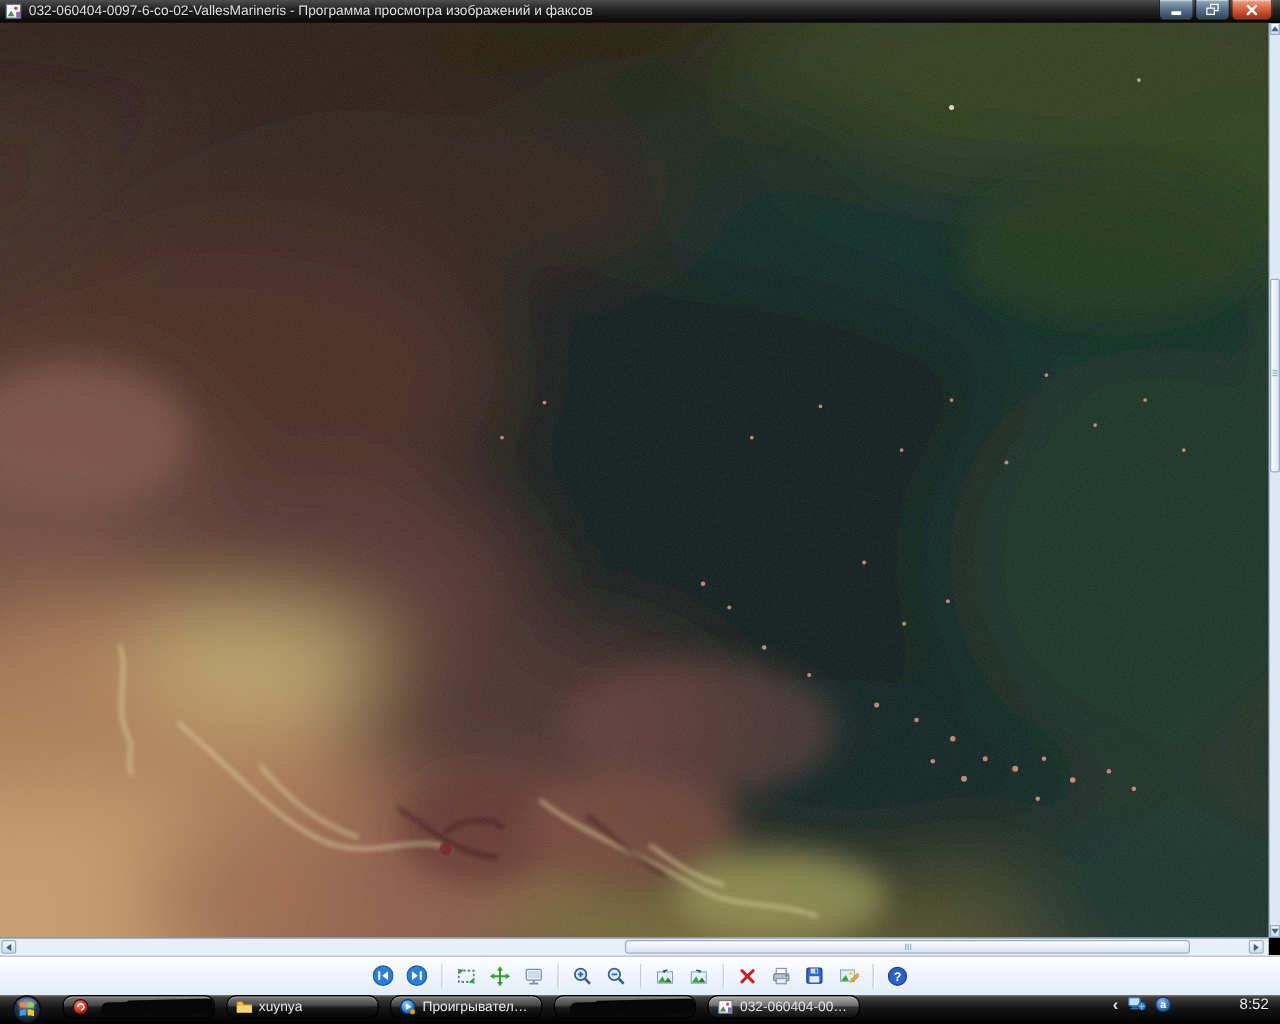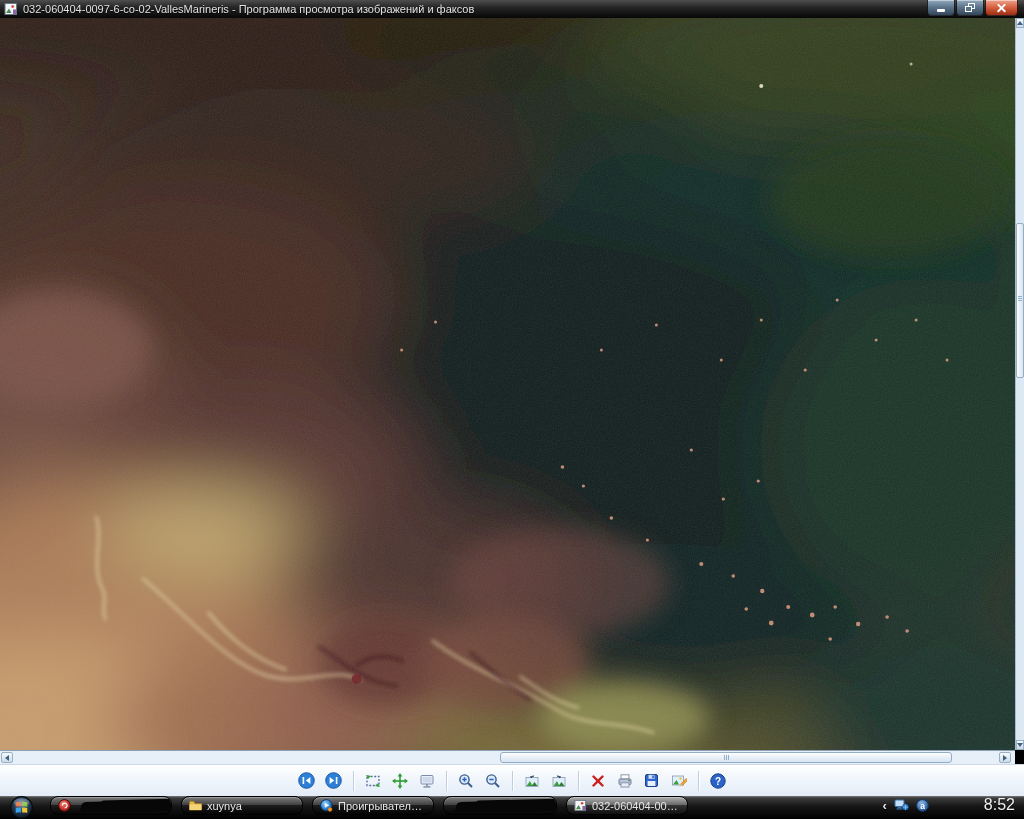--- a/index.html
+++ b/index.html
@@ -71,21 +71,21 @@
     box-shadow:inset 0 1px 0 rgba(255,255,255,.28);
     display:flex;align-items:center;gap:5px;padding:0 7px;color:#e6e6e6;font-size:11px;white-space:nowrap;overflow:hidden;}
   .task-btn.narrow{width:114px;}
   .task-btn.active{background:linear-gradient(180deg,rgba(255,255,255,.45) 0%,rgba(255,255,255,.18) 45%,rgba(0,0,0,.25) 50%,rgba(0,0,0,.45) 100%),
                linear-gradient(#6a6a6a,#202020);}
   .task-label{overflow:hidden;text-overflow:ellipsis;}
   .redact{height:10px;background:#070707;border-radius:5px;transform:rotate(-1.4deg);
     box-shadow:18px -3px 0 -2px #070707,40px 2px 0 -1px #070707,-4px 3px 0 -3px #070707;}
   .tray{margin-left:auto;display:flex;align-items:center;gap:7px;padding-right:9px;}
   .chevron{color:#e8e8e8;font-size:13px;font-weight:bold;line-height:1;text-shadow:0 1px 1px #000;}
-  .clock{color:#f2f2f2;font-size:16px;text-shadow:0 1px 1px #000;padding-left:48px;}
+  .clock{color:#f2f2f2;font-size:12px;text-shadow:0 1px 1px #000;padding-left:48px;}
 </style>
 </head>
 <body>
 
 <div class="screen">
 
   <div class="titlebar">
     <span style="display:flex;">
       <svg width="14" height="14" viewBox="0 0 14 14">
         <rect x="1" y="1.5" width="11.5" height="11" fill="#f4f6f8" stroke="#6a7686"></rect>

